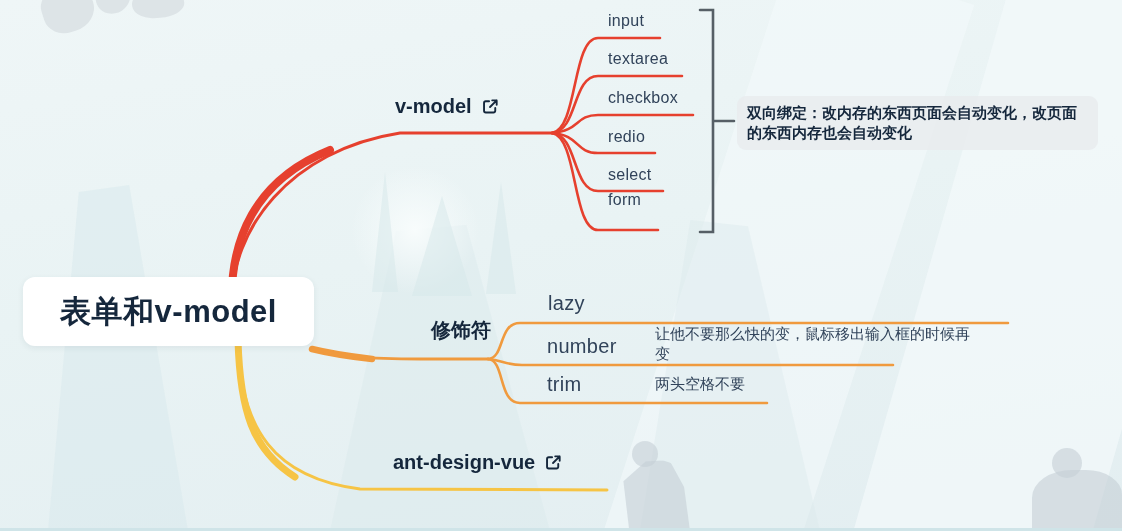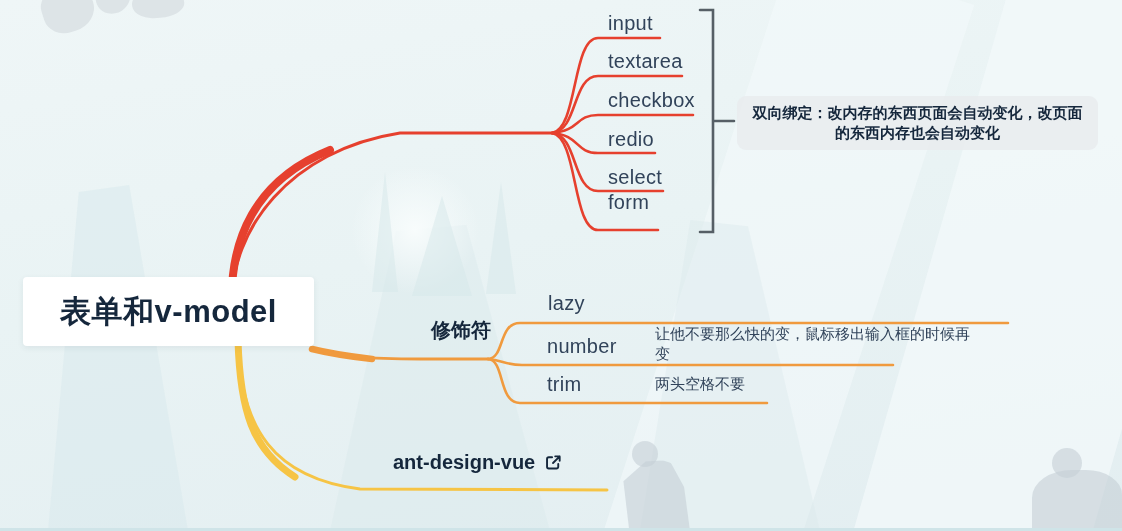--- a/index.html
+++ b/index.html
@@ -32,31 +32,31 @@
   .fig2-body{left:1032px;top:470px;width:90px;height:61px;border-radius:45% 40% 0 0;}
   .bottom-strip{left:0;top:528px;width:1122px;height:3px;background:#cfe4e8;}
   
   svg.connectors{position:absolute;left:0;top:0;z-index:2;}
   .stroke-red{stroke:var(--c-red,#e6402e);}
   .stroke-orange{stroke:var(--c-orange,#f09a3e);}
   .stroke-yellow{stroke:var(--c-yellow,#f6c445);}
   .stroke-bracket{stroke:var(--c-bracket,#565f66);}
   
   .node{position:absolute;z-index:3;color:var(--c-ink,#15273c);}
-  .root-node{left:23px;top:277px;width:291px;height:69px;background:#ffffff;border-radius:4px;
+  .root-node{left:23px;top:277px;width:291px;height:69px;background:#ffffff;border-radius:12px;
              box-shadow:0 2px 6px rgba(40,60,80,.08);display:flex;align-items:center;justify-content:center;}
   .root-node .root-label{font-size:31px;font-weight:700;letter-spacing:.5px;}
   .topic{display:flex;align-items:center;gap:9px;font-weight:700;font-size:20px;}
   .topic .link-icon{display:inline-flex;color:var(--c-ink,#15273c);cursor:pointer;}
-  .child-label{font-size:20px;font-weight:500;color:var(--c-subink,#31435a);letter-spacing:.3px;}
+  .child-label{font-size:16px;font-weight:500;color:var(--c-subink,#31435a);letter-spacing:.3px;}
   .mod-label{font-size:20px;font-weight:500;color:var(--c-subink,#31435a);letter-spacing:.3px;}
   .mod-note{font-size:15px;font-weight:500;color:var(--c-subink,#31435a);line-height:20px;}
   .note-lazy{width:322px;}
   .summary-box{left:737px;top:96px;width:341px;padding:7px 10px;background:var(--c-summary-bg,#e9ecee);
-               border-radius:9px;font-size:15px;font-weight:700;line-height:20px;text-align:center;}
+               border-radius:9px;font-size:15px;font-weight:700;line-height:20px;text-align:left;}
 </style>
 </head>
 <body>
 
 <div class="stage">
 
   <div class="deco blob blob1"></div>
   <div class="deco blob blob2"></div>
   <div class="deco blob blob3"></div>
   <div class="deco stripe stripe1"></div>
@@ -95,20 +95,29 @@
     <path class="stroke-orange" stroke-width="2.6" stroke-linecap="round" d="M488 359 C505 360 498 403 520 403 L767 403"></path>
 
     <path class="stroke-yellow" stroke-width="7" stroke-linecap="round" d="M238 340 C240 410 252 450 295 477"></path>
     <path class="stroke-yellow" stroke-width="3" stroke-linecap="round" d="M238 340 C240 430 275 478 360 489 L607 490"></path>
   </svg>
 
   <div class="node root-node">
     <span class="root-label">表单和v-model</span>
   </div>
 
+  <div class="node topic" style="left:395px;top:95px;">
+    <span>v-model</span>
+    <span class="link-icon">
+      <svg width="19" height="19" viewBox="0 0 20 20" fill="none" stroke="currentColor" stroke-width="2" stroke-linecap="round" stroke-linejoin="round">
+        <path d="M8.5 4.5 H5 a1.8 1.8 0 0 0 -1.8 1.8 v8.2 a1.8 1.8 0 0 0 1.8 1.8 h8.2 a1.8 1.8 0 0 0 1.8 -1.8 V11.5"></path>
+        <path d="M9.5 10.5 L16.5 3.5 M11.8 3.5 H16.5 V8.2"></path>
+      </svg>
+    </span>
+  </div>
 
   <div class="node child-label" style="left:608px;top:12px;">input</div>
   <div class="node child-label" style="left:608px;top:50px;">textarea</div>
   <div class="node child-label" style="left:608px;top:89px;">checkbox</div>
   <div class="node child-label" style="left:608px;top:128px;">redio</div>
   <div class="node child-label" style="left:608px;top:166px;">select</div>
   <div class="node child-label" style="left:608px;top:191px;">form</div>
 
   <div class="node summary-box">双向绑定：改内存的东西页面会自动变化，改页面的东西内存也会自动变化</div>
 

